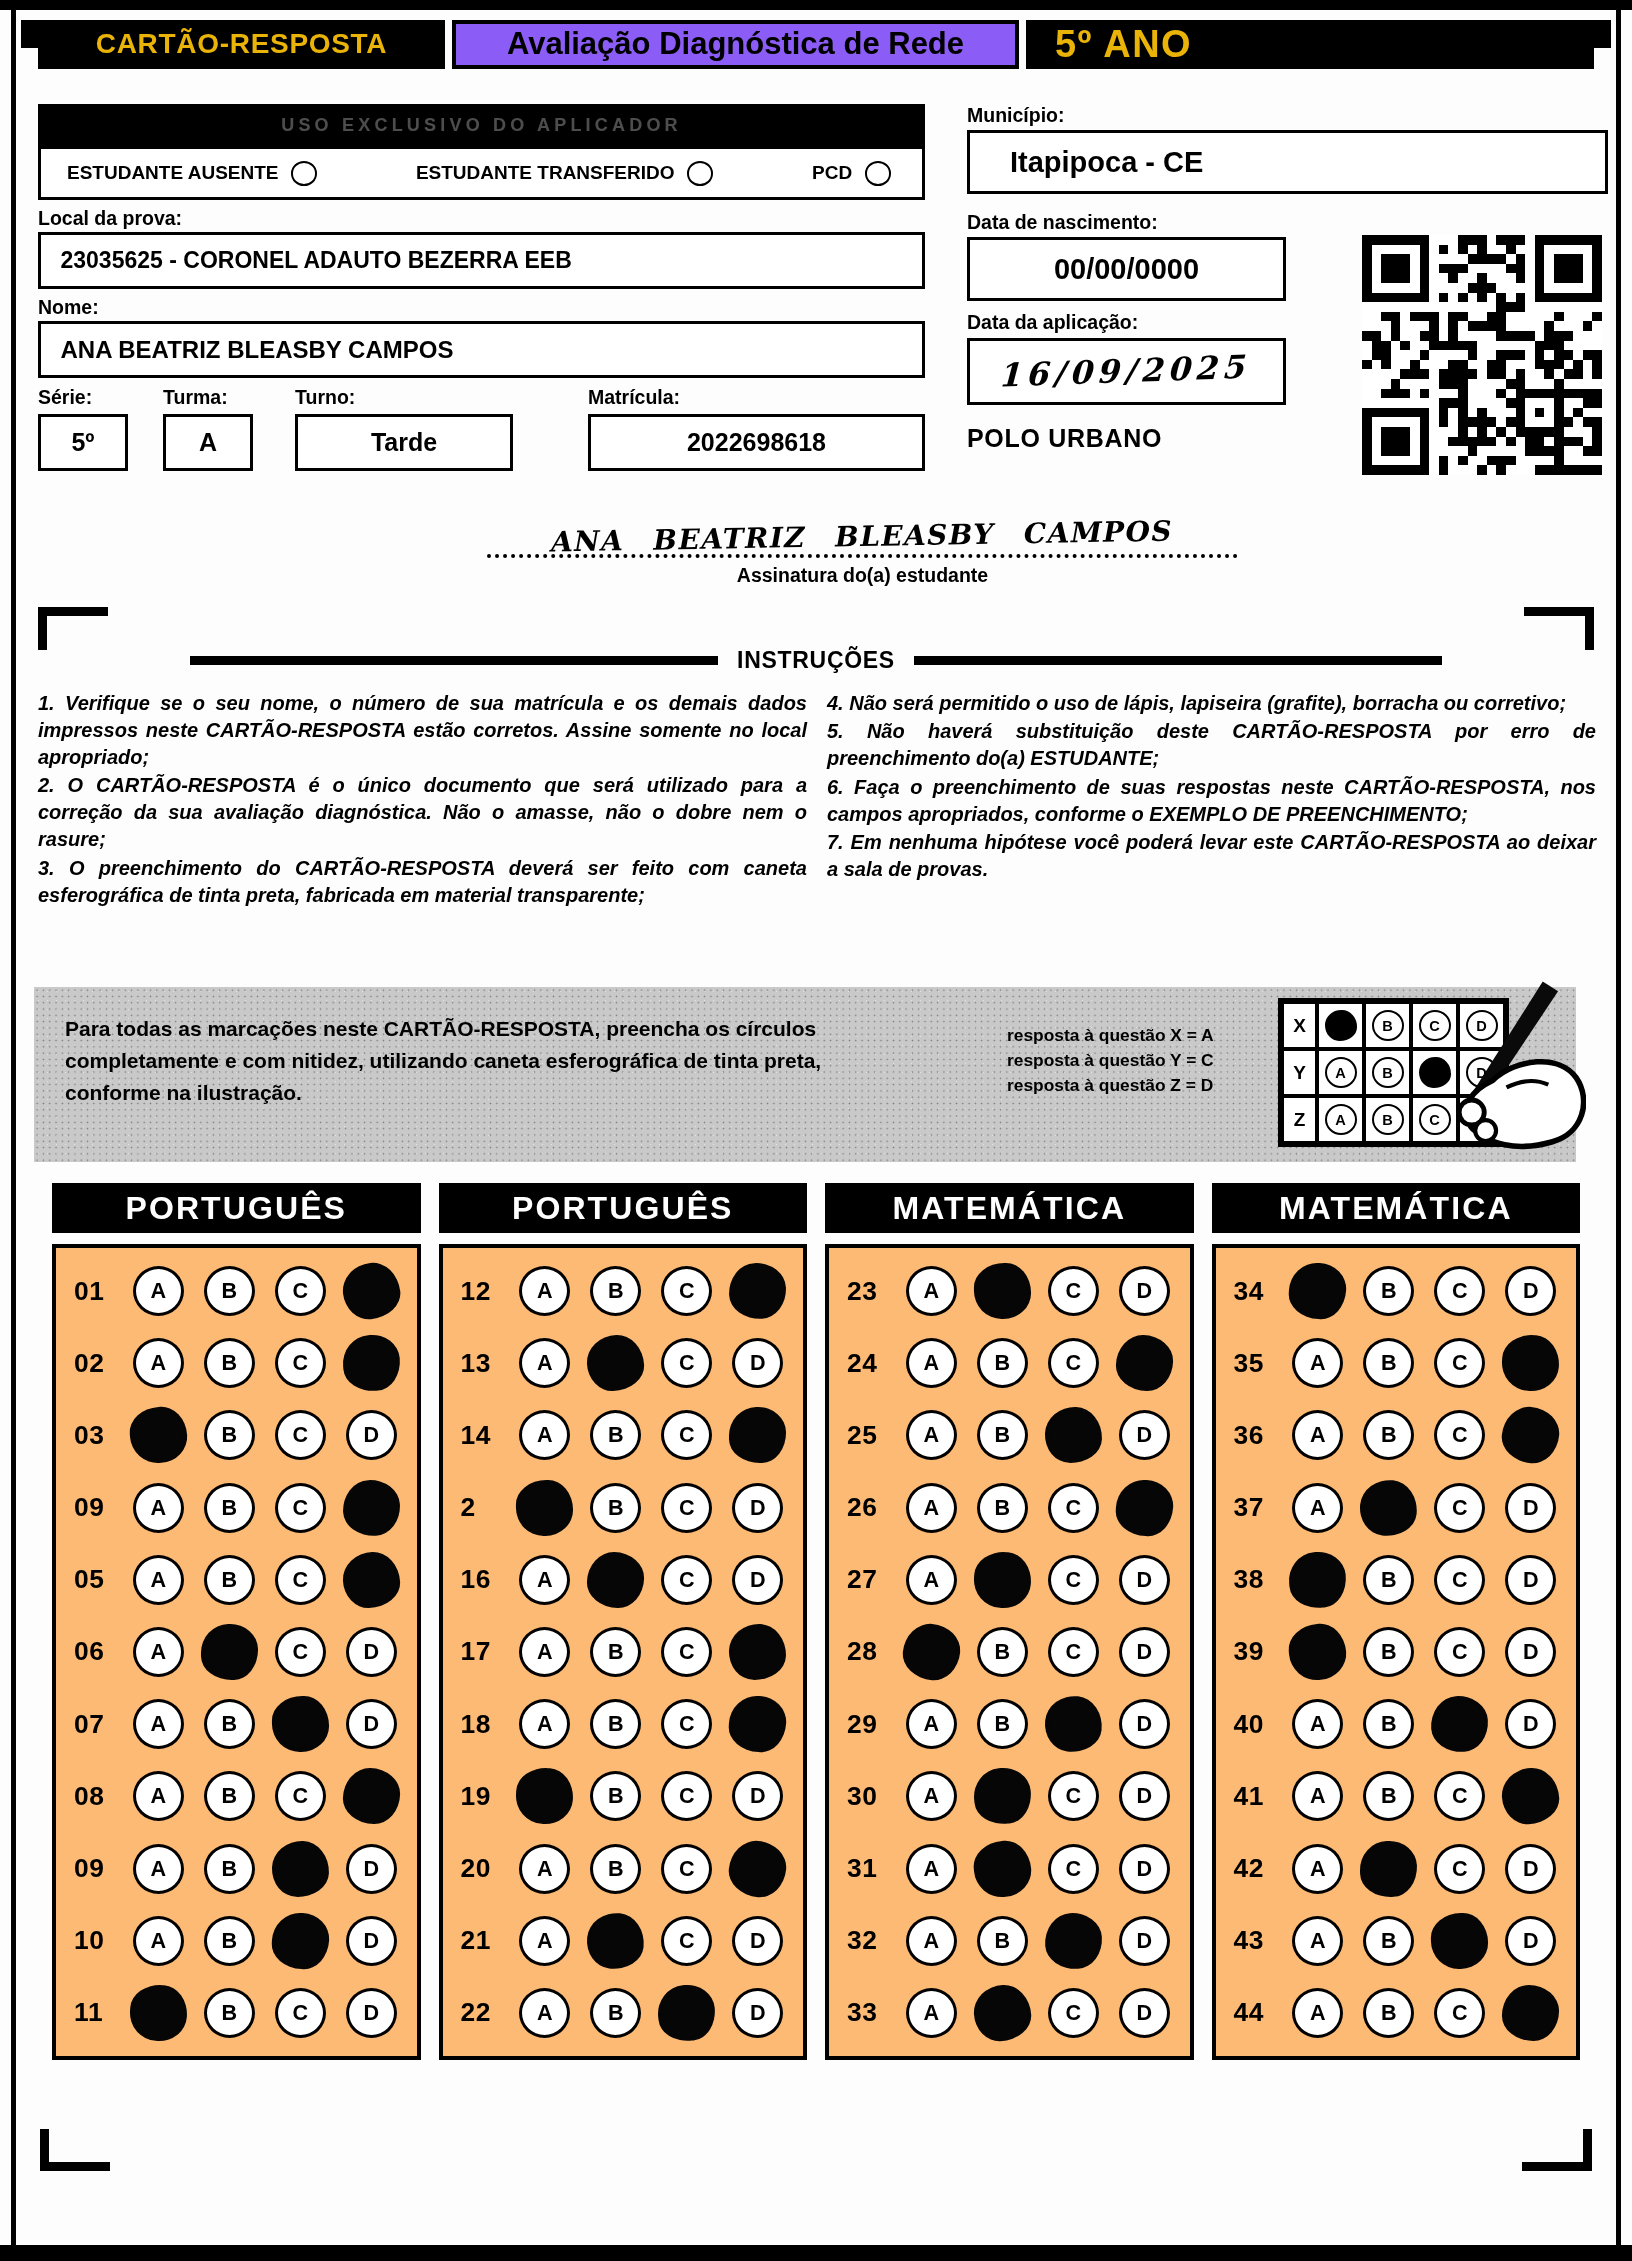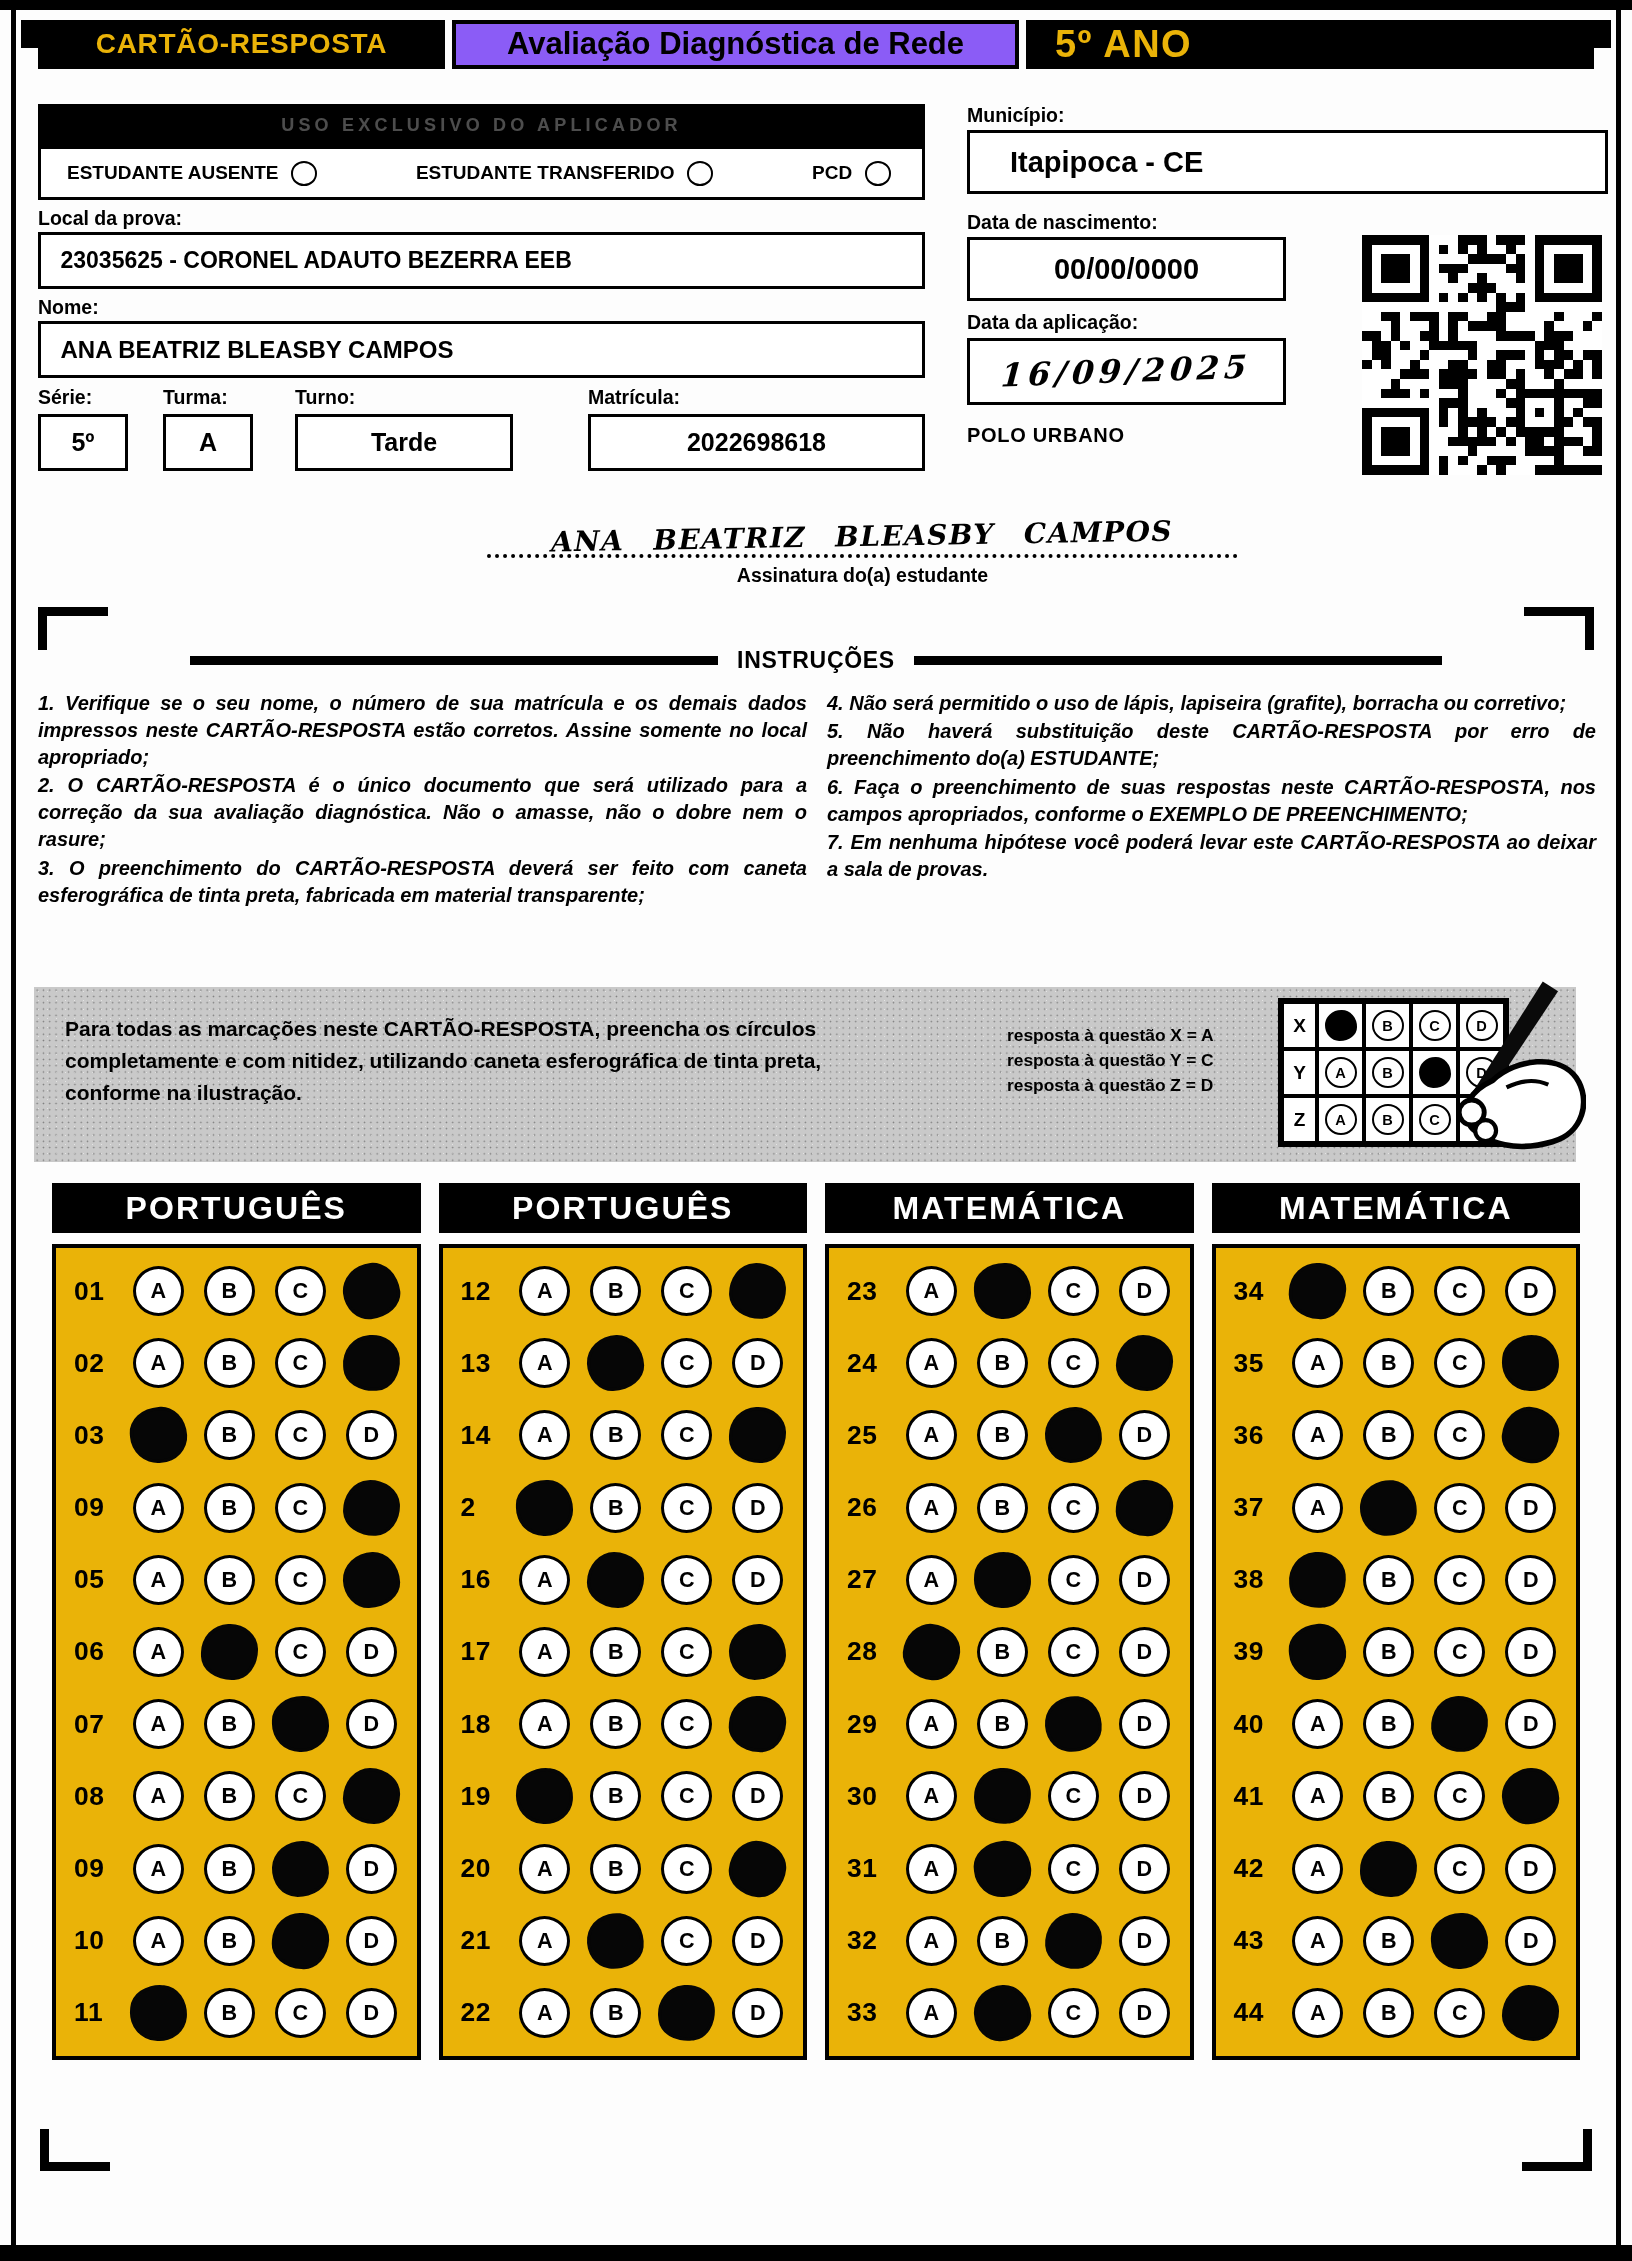--- a/index.html
+++ b/index.html
@@ -48,21 +48,21 @@
   .qg3 { left:257px; width:218px; } .qg4 { left:550px; width:337px; }
 
   .info-right { position:absolute; left:967px; top:104px; width:641px; }
   .box-municipio { height:64px; font-size:29px; padding-left:40px; width:100%; }
   .rlbl { font-size:19.5px; font-weight:700; height:26.4px; }
   .half { width:319px; }
   .box-nasc { height:64px; font-size:29px; justify-content:center; margin-bottom:9.7px; }
   .box-aplic { height:67px; justify-content:center; }
   .handwrite { font-family:"DejaVu Serif", serif; font-style:italic; font-weight:600;
                transform:rotate(-2deg) skewX(-6deg); letter-spacing:4.9px; font-size:32px; }
-  .polo { font-size:20px; font-weight:700; margin-top:19.5px; letter-spacing:0.7px; }
+  .polo { font-size:25px; font-weight:700; margin-top:19.5px; letter-spacing:0.7px; }
   .qr { position:absolute; right:5.6px; top:131px; width:240px; height:240px; }
   .qr svg { width:100%; height:100%; }
   .mt24 { margin-top:16.7px; }
 
   
   .signature { position:absolute; left:431px; top:520px; width:863px; text-align:center; }
   .sig-line { display:inline-block; border-bottom:4.9px dotted #000; padding:0 28px 1.4px 28px; min-width:751px; }
   .sig-hand { font-family:"DejaVu Serif", serif; font-style:italic; font-weight:600; font-size:28px;
               letter-spacing:1.4px; word-spacing:18px; display:inline-block; transform:rotate(-1deg); }
   .sig-label { font-size:19.5px; font-weight:700; margin-top:5.6px; }
@@ -96,21 +96,21 @@
   .ex-bubble { width:32px; height:31px; border:2.8px solid #000; border-radius:50%;
                display:flex; align-items:center; justify-content:center; font-size:14.6px; font-weight:800; }
   .ex-bubble.ex-filled { background:#000; border-color:#000; border-radius:52% 48% 55% 45%/50% 55% 45% 52%; }
   .hand-ill { position:absolute; right:-9.7px; top:-11px; width:230px; height:195px; }
 
   
   .answers { position:absolute; left:52px; top:1183px; width:1528px; display:flex; gap:18px; }
   .ans-col { flex:1; }
   .ans-header { height:50px; background:#000; color:#fff; display:flex; align-items:center;
                 justify-content:center; font-size:32px; font-weight:700; letter-spacing:2.1px; }
-  .ans-box { margin-top:11px; border:4.2px solid #000; background:#eab308; height:816px;
+  .ans-box { margin-top:11px; border:4.2px solid #000; background:#fdba74; height:816px;
              display:flex; flex-direction:column; justify-content:space-between; padding:18px 9.7px; }
   .ans-row { display:flex; align-items:center; }
   .q-num { width:57px; font-size:26.4px; font-weight:800; padding-left:8.3px; letter-spacing:0.7px; }
   .bubble-cell { flex:1; display:flex; justify-content:center; }
   .bubble { width:51px; height:50px; border:3.5px solid #000; border-radius:50%;
             display:flex; align-items:center; justify-content:center;
             font-size:21.6px; font-weight:800; background:#fff; }
   .bubble.filled { background:#060606; border-color:#060606; color:transparent; }
   .blob0 { border-radius:53% 47% 56% 44% / 49% 56% 44% 51%; }
   .blob1 { border-radius:47% 53% 45% 55% / 55% 46% 54% 45%; }

